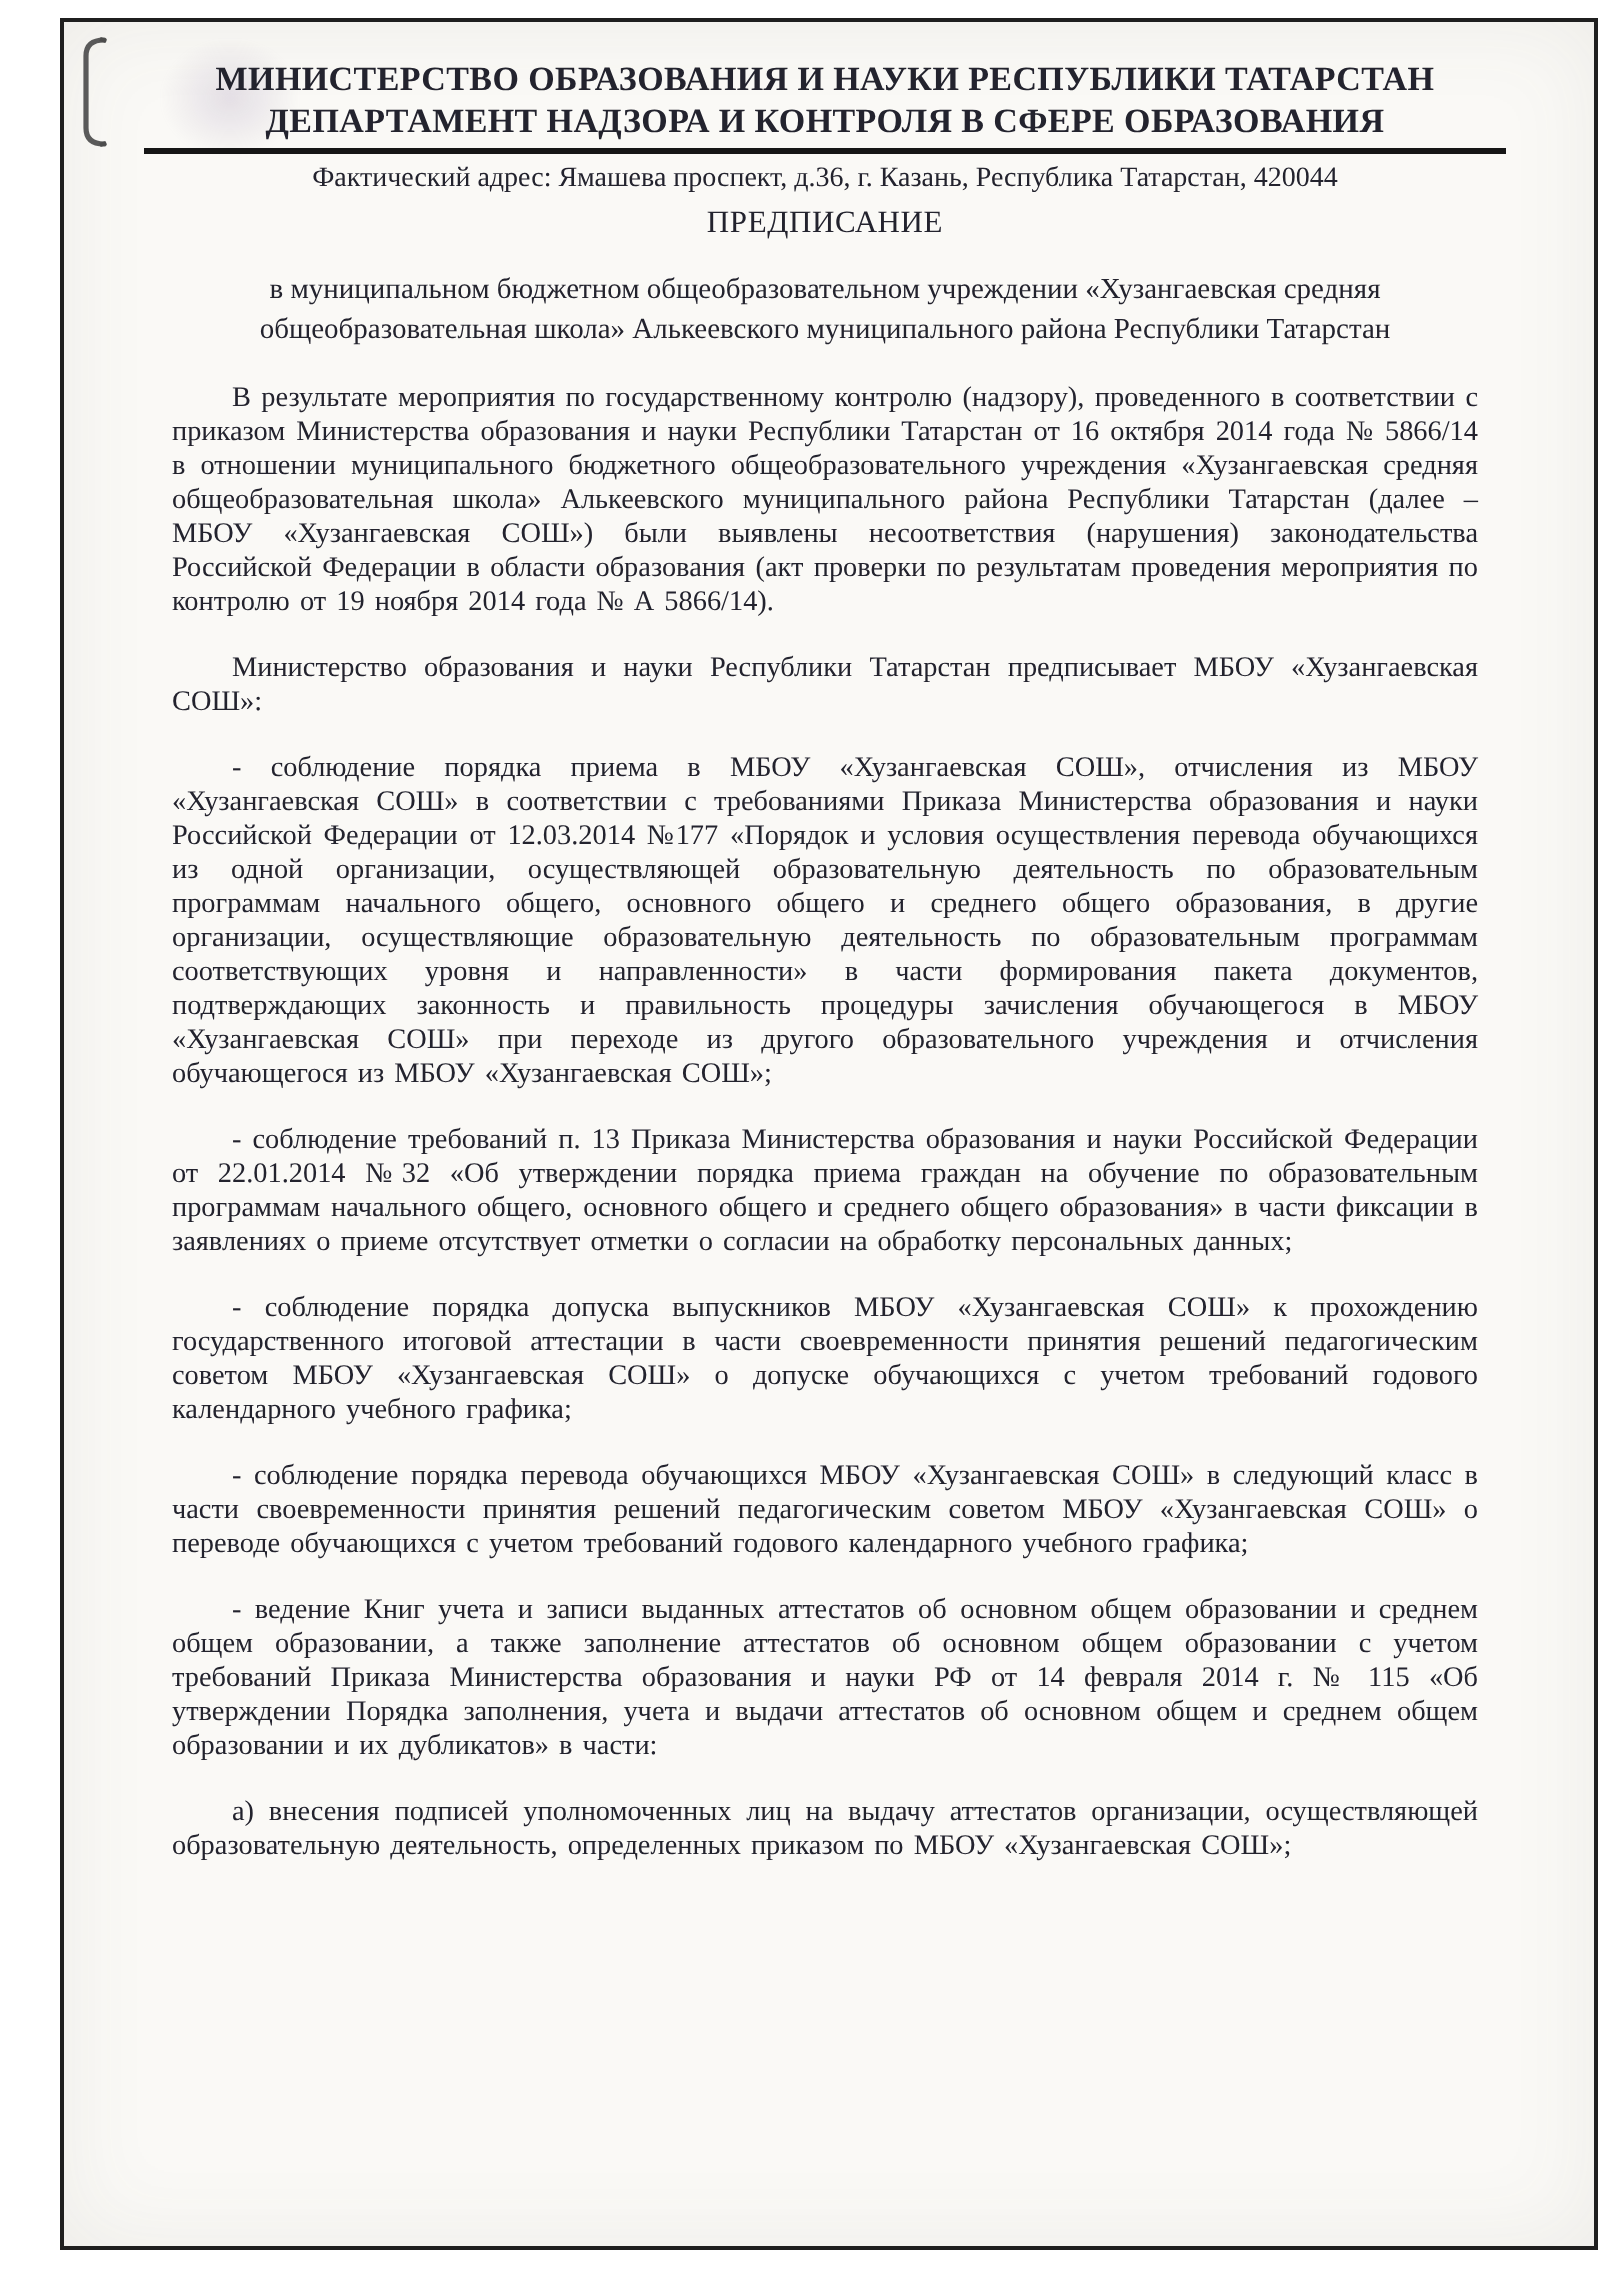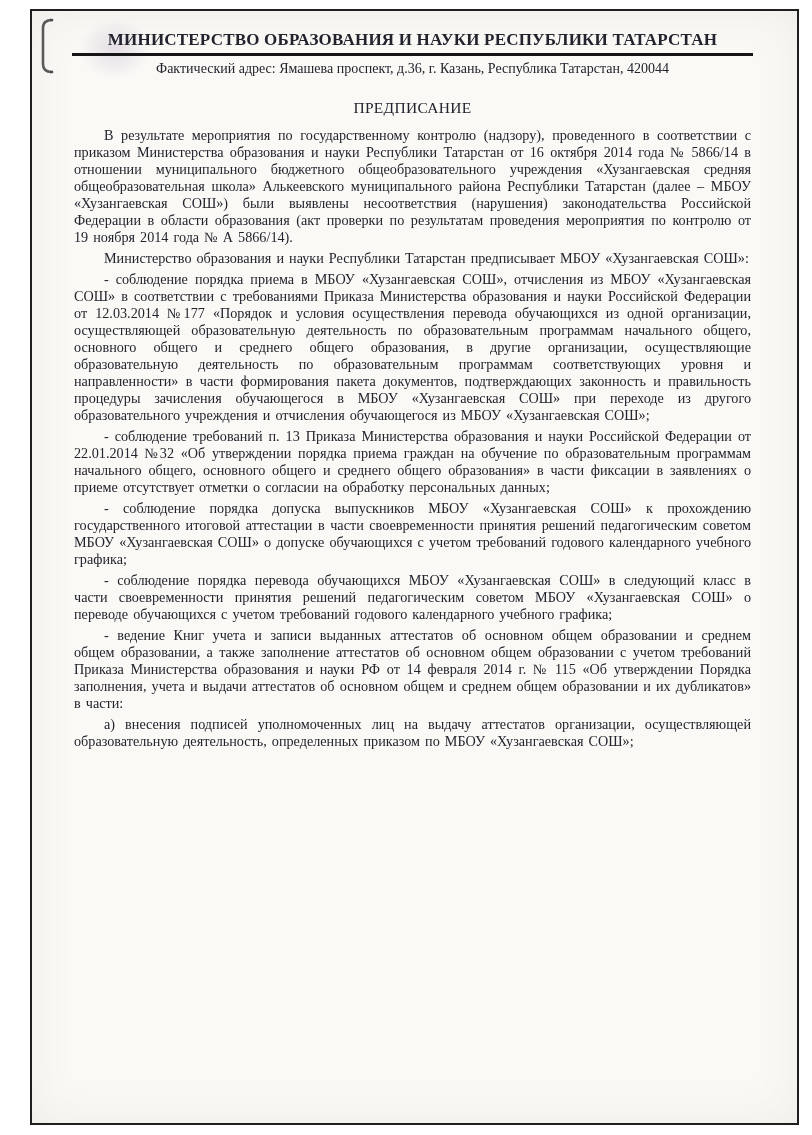--- a/index.html
+++ b/index.html
@@ -76,41 +76,41 @@
     font-size: 15.5px;
     line-height: 20px;
   }
   .underlined {
     text-decoration: underline;
     text-decoration-thickness: 1.5px;
     text-underline-offset: 3px;
   }
   .doc-title {
     text-align: center;
-    margin-top: 20px;
+    margin-top: 3px;
     font-size: 15.5px;
     line-height: 19px;
   }
   .doc-title .title-caps {
     letter-spacing: 0.3px;
   }
   .addressee {
     margin: 14px auto 0 auto;
     max-width: 660px;
     text-align: center;
     font-size: 14.5px;
     line-height: 20px;
   }
   .body-text {
     margin-top: 10px;
     font-size: 14.2px;
     line-height: 17px;
   }
   .body-text p {
-    margin: 4px;
+    margin: 16px;
     text-align: justify;
     text-indent: 30px;
     word-spacing: 1.5px;
   }
 </style>
 </head>
 <body>
 
 <div class="screenshot">
   <div class="page">
@@ -119,31 +119,33 @@
 
     <svg class="staple-bracket" viewBox="0 0 18 58" xmlns="http://www.w3.org/2000/svg">
       <path d="M14 3 Q5 3 5 11 L5 47 Q5 55 14 55" fill="none" stroke="#5a5a5a" stroke-width="2.6" stroke-linecap="round"></path>
       <path d="M12 2.5 L15 3.5 M12 55.5 L15 54.5" fill="none" stroke="#4c4c4c" stroke-width="2"></path>
     </svg>
 
     <div class="content">
 
       <div class="org-header">
         <div>МИНИСТЕРСТВО ОБРАЗОВАНИЯ И НАУКИ РЕСПУБЛИКИ ТАТАРСТАН</div>
+        <div>ДЕПАРТАМЕНТ НАДЗОРА И КОНТРОЛЯ В СФЕРЕ ОБРАЗОВАНИЯ</div>
       </div>
 
       <hr class="header-divider">
 
       <div class="address-line">Фактический адрес: Ямашева проспект, д.36, г. Казань, Республика Татарстан, 420044</div>
 
 
       <div class="doc-title">
         <div class="title-caps">ПРЕДПИСАНИЕ</div>
       </div>
 
+      <div class="addressee">в муниципальном бюджетном общеобразовательном учреждении «Хузангаевская средняя общеобразовательная школа» Алькеевского муниципального района Республики Татарстан</div>
 
       <div class="body-text">
         <p>В результате мероприятия по государственному контролю (надзору), проведенного в соответствии с приказом Министерства образования и науки Республики Татарстан от 16 октября 2014 года № 5866/14 в отношении муниципального бюджетного общеобразовательного учреждения «Хузангаевская средняя общеобразовательная школа» Алькеевского муниципального района Республики Татарстан (далее – МБОУ «Хузангаевская СОШ») были выявлены несоответствия (нарушения) законодательства Российской Федерации в области образования (акт проверки по результатам проведения мероприятия по контролю от 19 ноября 2014 года № А 5866/14).</p>
         <p>Министерство образования и науки Республики Татарстан предписывает МБОУ «Хузангаевская СОШ»:</p>
         <p>- соблюдение порядка приема в МБОУ «Хузангаевская СОШ», отчисления из МБОУ «Хузангаевская СОШ» в соответствии с требованиями Приказа Министерства образования и науки Российской Федерации от 12.03.2014 №177 «Порядок и условия осуществления перевода обучающихся из одной организации, осуществляющей образовательную деятельность по образовательным программам начального общего, основного общего и среднего общего образования, в другие организации, осуществляющие образовательную деятельность по образовательным программам соответствующих уровня и направленности» в части формирования пакета документов, подтверждающих законность и правильность процедуры зачисления обучающегося в МБОУ «Хузангаевская СОШ» при переходе из другого образовательного учреждения и отчисления обучающегося из МБОУ «Хузангаевская СОШ»;</p>
         <p>- соблюдение требований п. 13 Приказа Министерства образования и науки Российской Федерации от 22.01.2014 №32 «Об утверждении порядка приема граждан на обучение по образовательным программам начального общего, основного общего и среднего общего образования» в части фиксации в заявлениях о приеме отсутствует отметки о согласии на обработку персональных данных;</p>
         <p>- соблюдение порядка допуска выпускников МБОУ «Хузангаевская СОШ» к прохождению государственного итоговой аттестации в части своевременности принятия решений педагогическим советом МБОУ «Хузангаевская СОШ» о допуске обучающихся с учетом требований годового календарного учебного графика;</p>
         <p>- соблюдение порядка перевода обучающихся МБОУ «Хузангаевская СОШ» в следующий класс в части своевременности принятия решений педагогическим советом МБОУ «Хузангаевская СОШ» о переводе обучающихся с учетом требований годового календарного учебного графика;</p>
         <p>- ведение Книг учета и записи выданных аттестатов об основном общем образовании и среднем общем образовании, а также заполнение аттестатов об основном общем образовании с учетом требований Приказа Министерства образования и науки РФ от 14 февраля 2014 г. № 115 «Об утверждении Порядка заполнения, учета и выдачи аттестатов об основном общем и среднем общем образовании и их дубликатов» в части:</p>
         <p>а) внесения подписей уполномоченных лиц на выдачу аттестатов организации, осуществляющей образовательную деятельность, определенных приказом по МБОУ «Хузангаевская СОШ»;</p>

